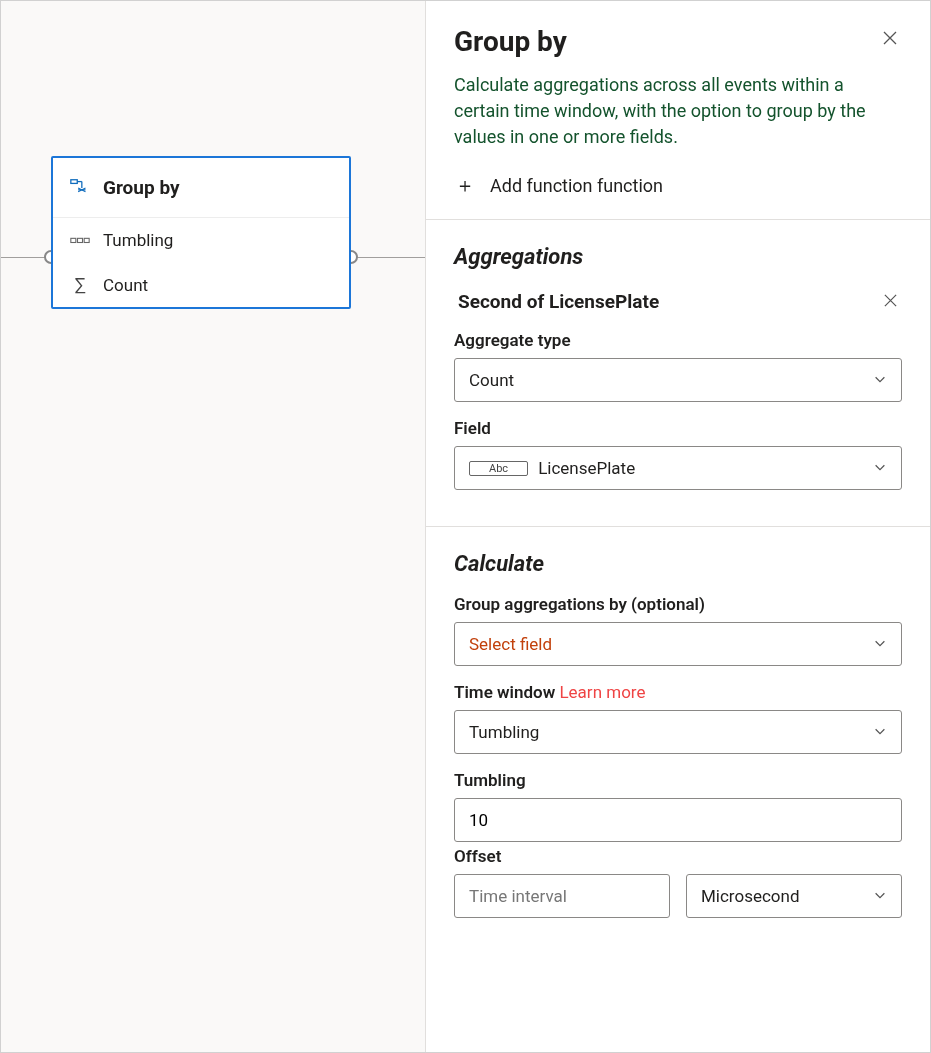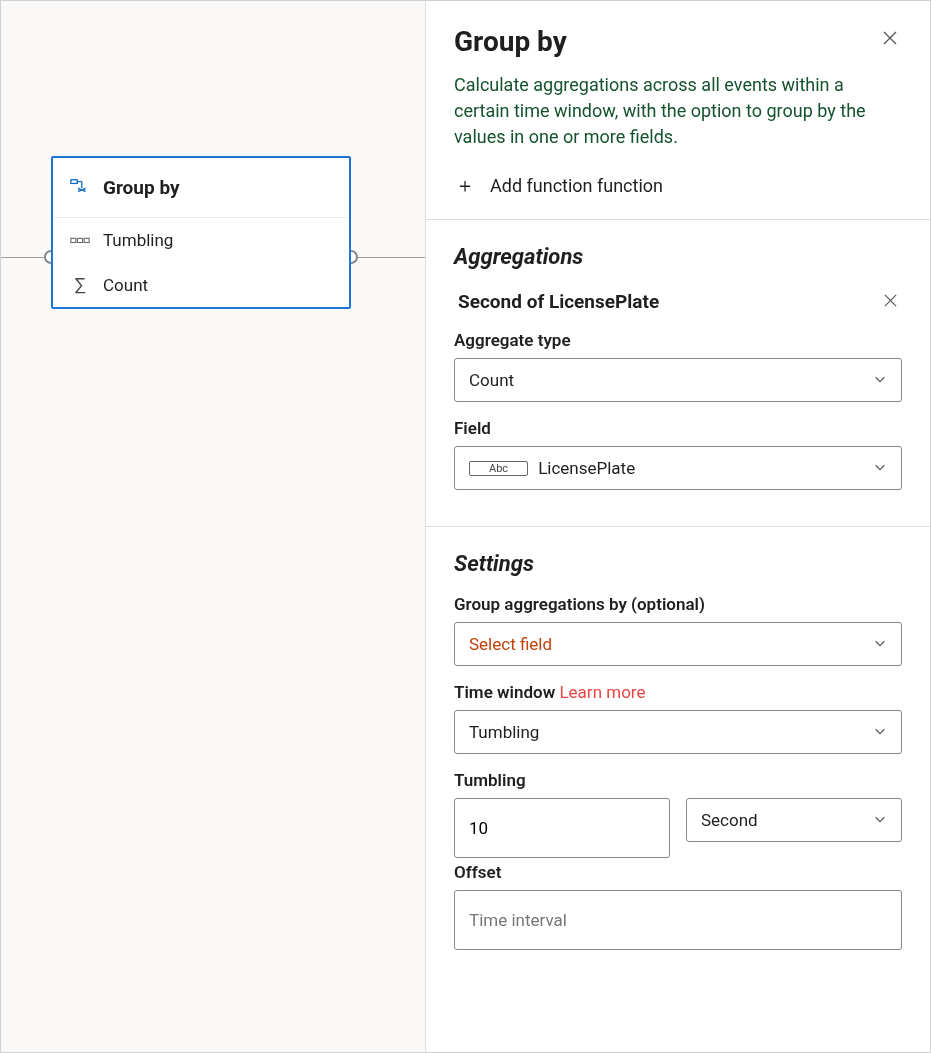--- a/index.html
+++ b/index.html
@@ -149,21 +149,21 @@
     padding: 0 14px;
     font-size: 17px;
     cursor: pointer;
     margin-bottom: 16px;
   }
   .select .value { display:flex; align-items:center; gap:10px; }
   .select.placeholder .txt { color: #c2410c; }
   .chev { color: #555; }
   .input {
     width: 100%;
-    height: 60px;
+    height: 44px;
     border: 1px solid #8a8886;
     border-radius: 3px;
     background: #fff;
     padding: 0 14px;
     font-size: 17px;
     font-family: inherit;
     margin-bottom: 16px;
   }
   .input::placeholder { color: #777; }
   .row-2col {
@@ -272,21 +272,21 @@
       </span>
       <span class="chev">
         <svg width="14" height="14" viewBox="0 0 16 16">
             <path d="M3 6 L8 11 L13 6" stroke="#555" stroke-width="1.4" fill="none"></path>
           </svg>
       </span>
     </div>
   </div>
 
   <div class="panel-section">
-    <div class="section-heading">Settings</div>
+    <div class="section-heading">Calculate</div>
 
     <div class="field-label">Group aggregations by (optional)</div>
     <div class="select placeholder">
       <span class="value">
           <span class="txt">Select field</span>
         </span>
       <span class="chev">
         <svg width="14" height="14" viewBox="0 0 16 16">
             <path d="M3 6 L8 11 L13 6" stroke="#555" stroke-width="1.4" fill="none"></path>
           </svg>
@@ -304,31 +304,31 @@
       <span class="chev">
         <svg width="14" height="14" viewBox="0 0 16 16">
             <path d="M3 6 L8 11 L13 6" stroke="#555" stroke-width="1.4" fill="none"></path>
           </svg>
       </span>
     </div>
 
     <div class="field-label">Tumbling</div>
     <div class="row-2col">
       <input class="input" value="10" style="">
+    </div>
+
+    <div class="field-label">Offset</div>
+    <div class="row-2col">
+      <input class="input" placeholder="Time interval" style="">
       <div class="select">
         <span class="value">
-            <span class="txt">Second</span>
+            <span class="txt">Microsecond</span>
           </span>
         <span class="chev">
           <svg width="14" height="14" viewBox="0 0 16 16">
               <path d="M3 6 L8 11 L13 6" stroke="#555" stroke-width="1.4" fill="none"></path>
             </svg>
         </span>
       </div>
     </div>
-
-    <div class="field-label">Offset</div>
-    <div class="row-2col">
-      <input class="input" placeholder="Time interval" style="">
-    </div>
   </div>
 
 </div>
 
 </body></html>

